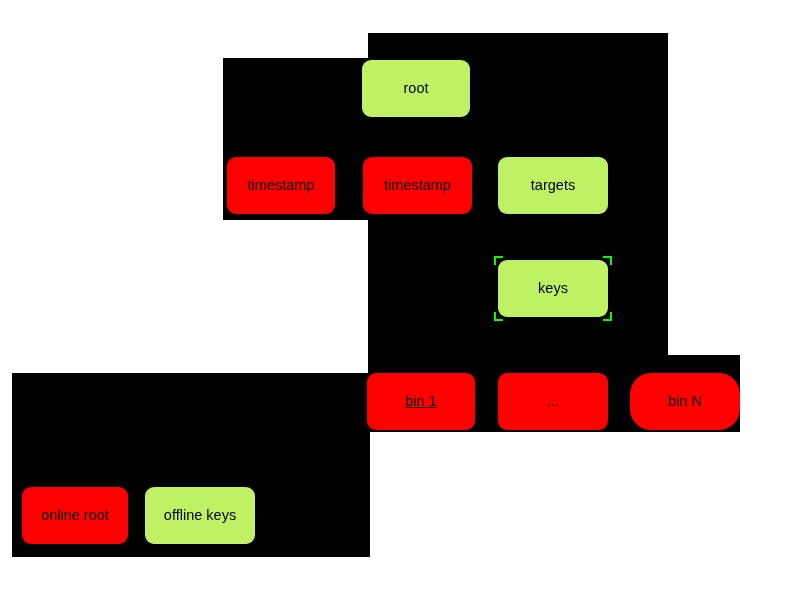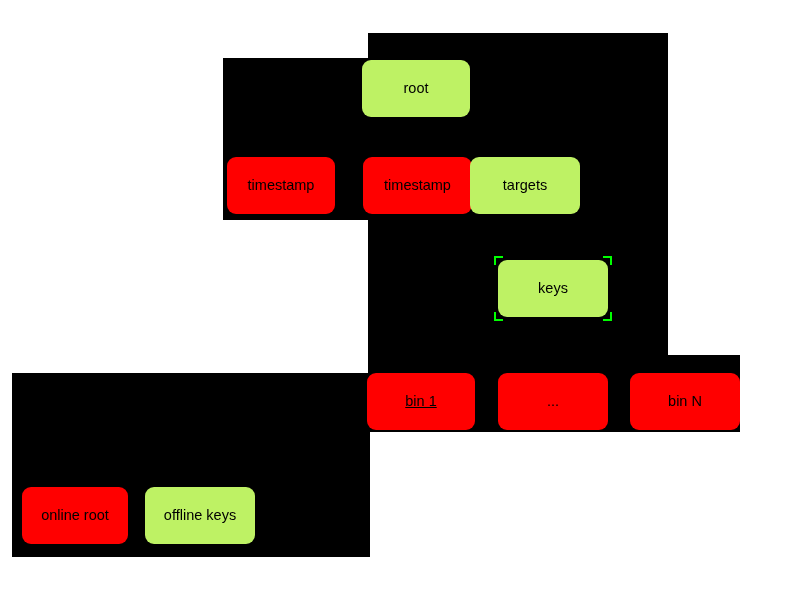--- a/index.html
+++ b/index.html
@@ -65,37 +65,37 @@
   <div id="nodes">
       <div class="node green" style="left: 362px; top: 60px; width: 108px; height: 57px;">
         <span>root</span>
       </div>
       <div class="node red" style="left: 227px; top: 157px; width: 108px; height: 57px;">
         <span>timestamp</span>
       </div>
       <div class="node red" style="left: 363px; top: 157px; width: 109px; height: 57px;">
         <span>timestamp</span>
       </div>
-      <div class="node green" style="left: 470px; top: 157px; width: 110px; height: 57px;">
+      <div class="node green" style="left: 498px; top: 157px; width: 110px; height: 57px;">
         <span>targets</span>
       </div>
       <div class="node green" style="left: 498px; top: 260px; width: 110px; height: 57px;">
         <span>keys</span>
         <div class="handle tl"></div>
         <div class="handle tr"></div>
         <div class="handle bl"></div>
         <div class="handle br"></div>
       </div>
       <div class="node red" style="left: 367px; top: 373px; width: 108px; height: 57px; text-decoration: underline;">
         <span>bin 1</span>
       </div>
       <div class="node red" style="left: 498px; top: 373px; width: 110px; height: 57px;">
         <span>...</span>
       </div>
-      <div class="node red" style="left: 630px; top: 373px; width: 110px; height: 57px;">
+      <div class="node red" style="left: 630px; top: 373px; width: 110px; height: 57px; border-radius: 21px;">
         <span>bin N</span>
       </div>
       <div class="node red" style="left: 22px; top: 487px; width: 106px; height: 57px;">
         <span>online root</span>
       </div>
       <div class="node green" style="left: 145px; top: 487px; width: 110px; height: 57px;">
         <span>offline keys</span>
       </div>
     </div>
 </div>

